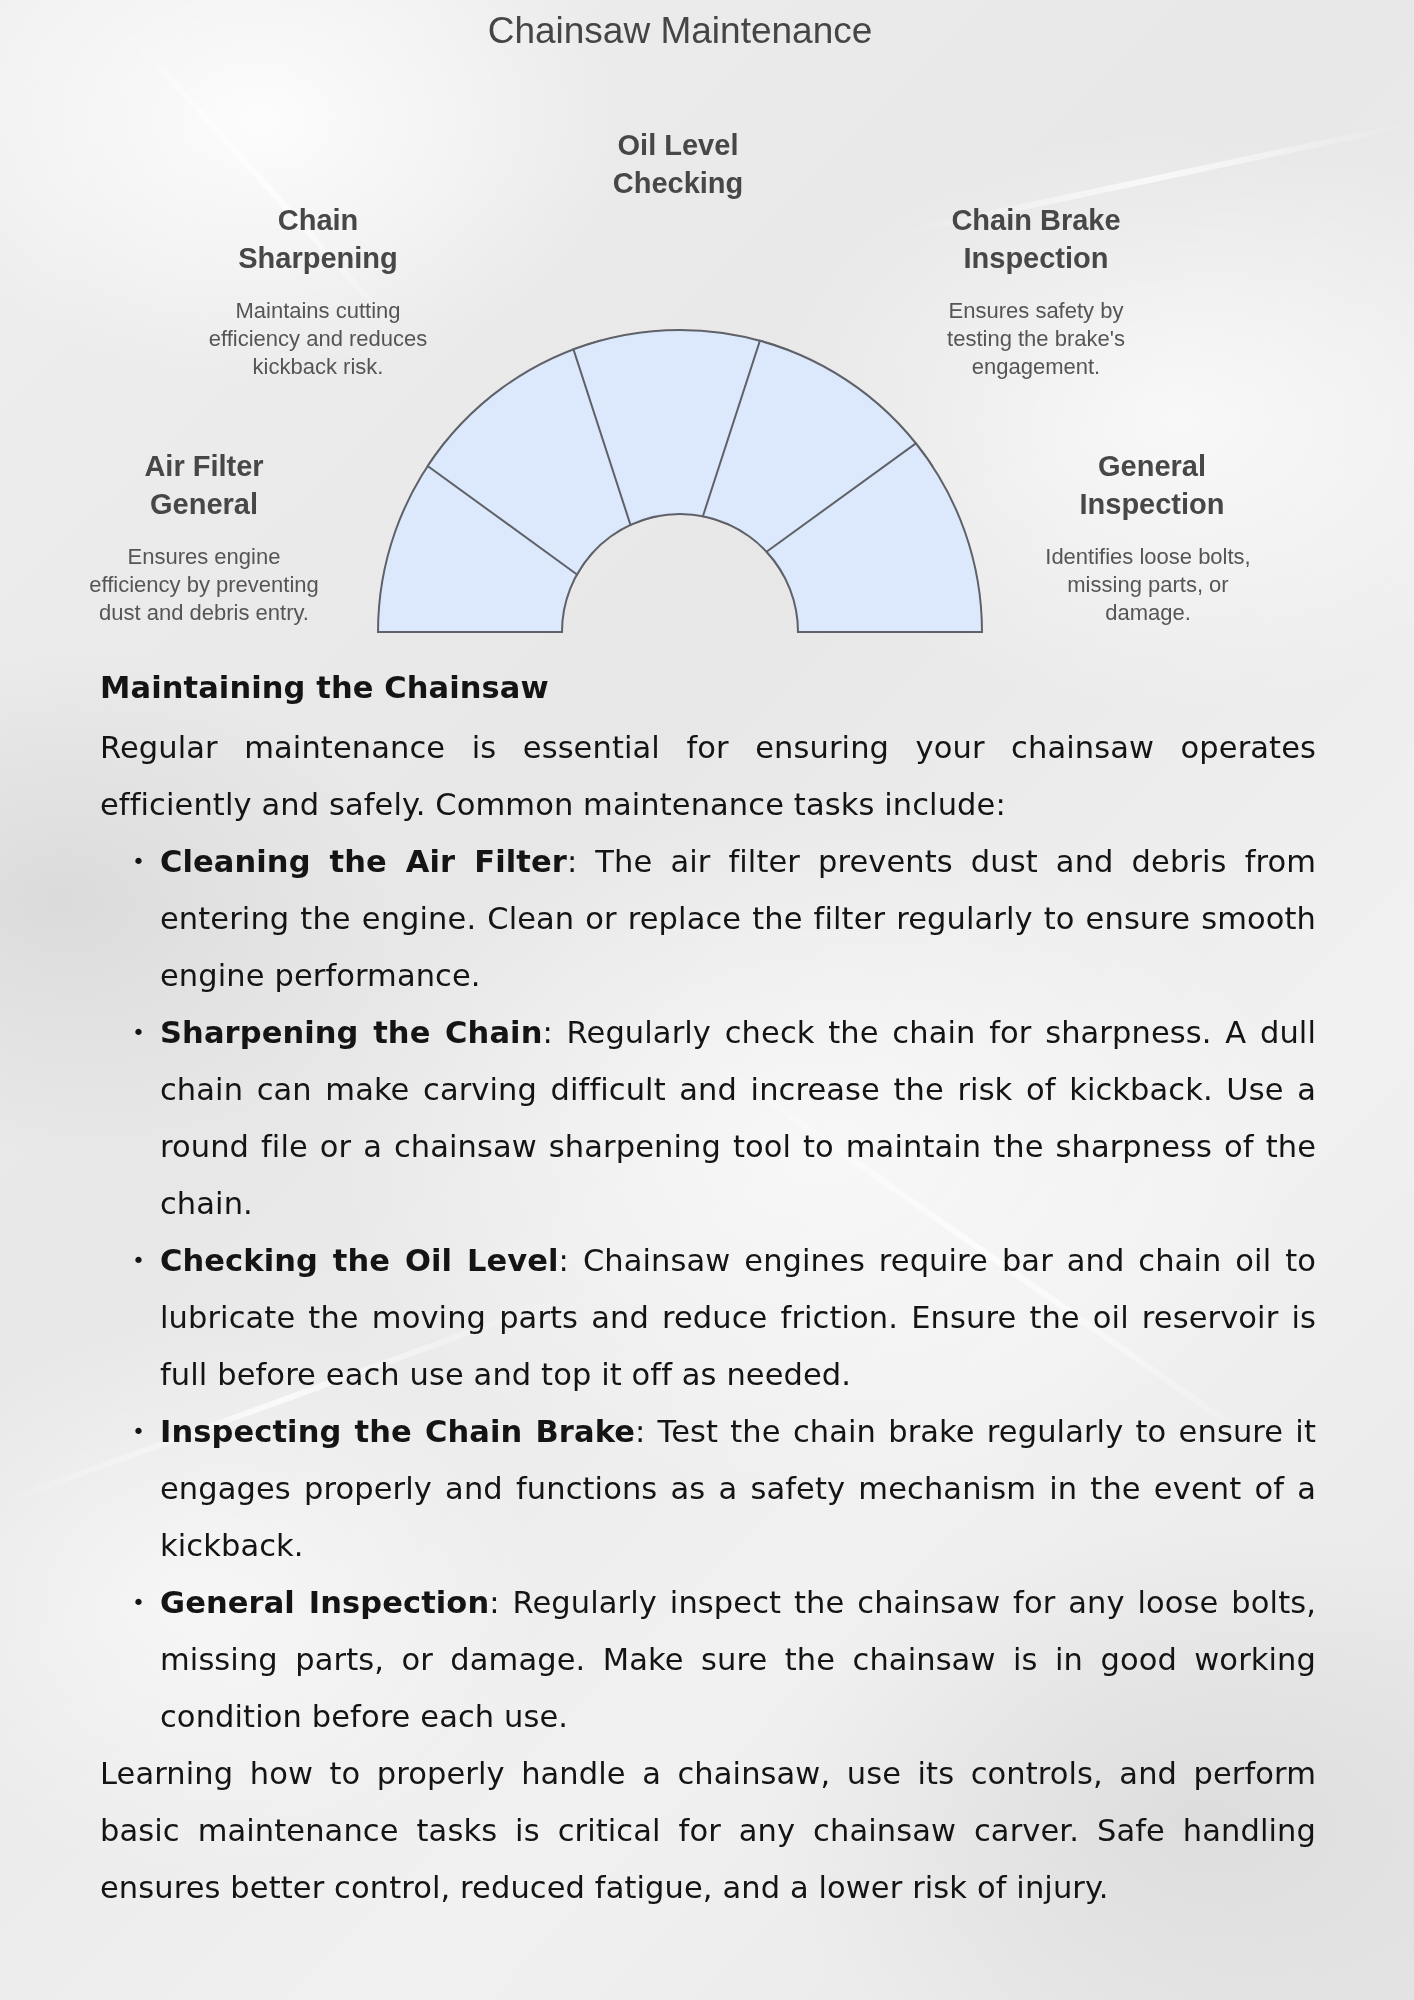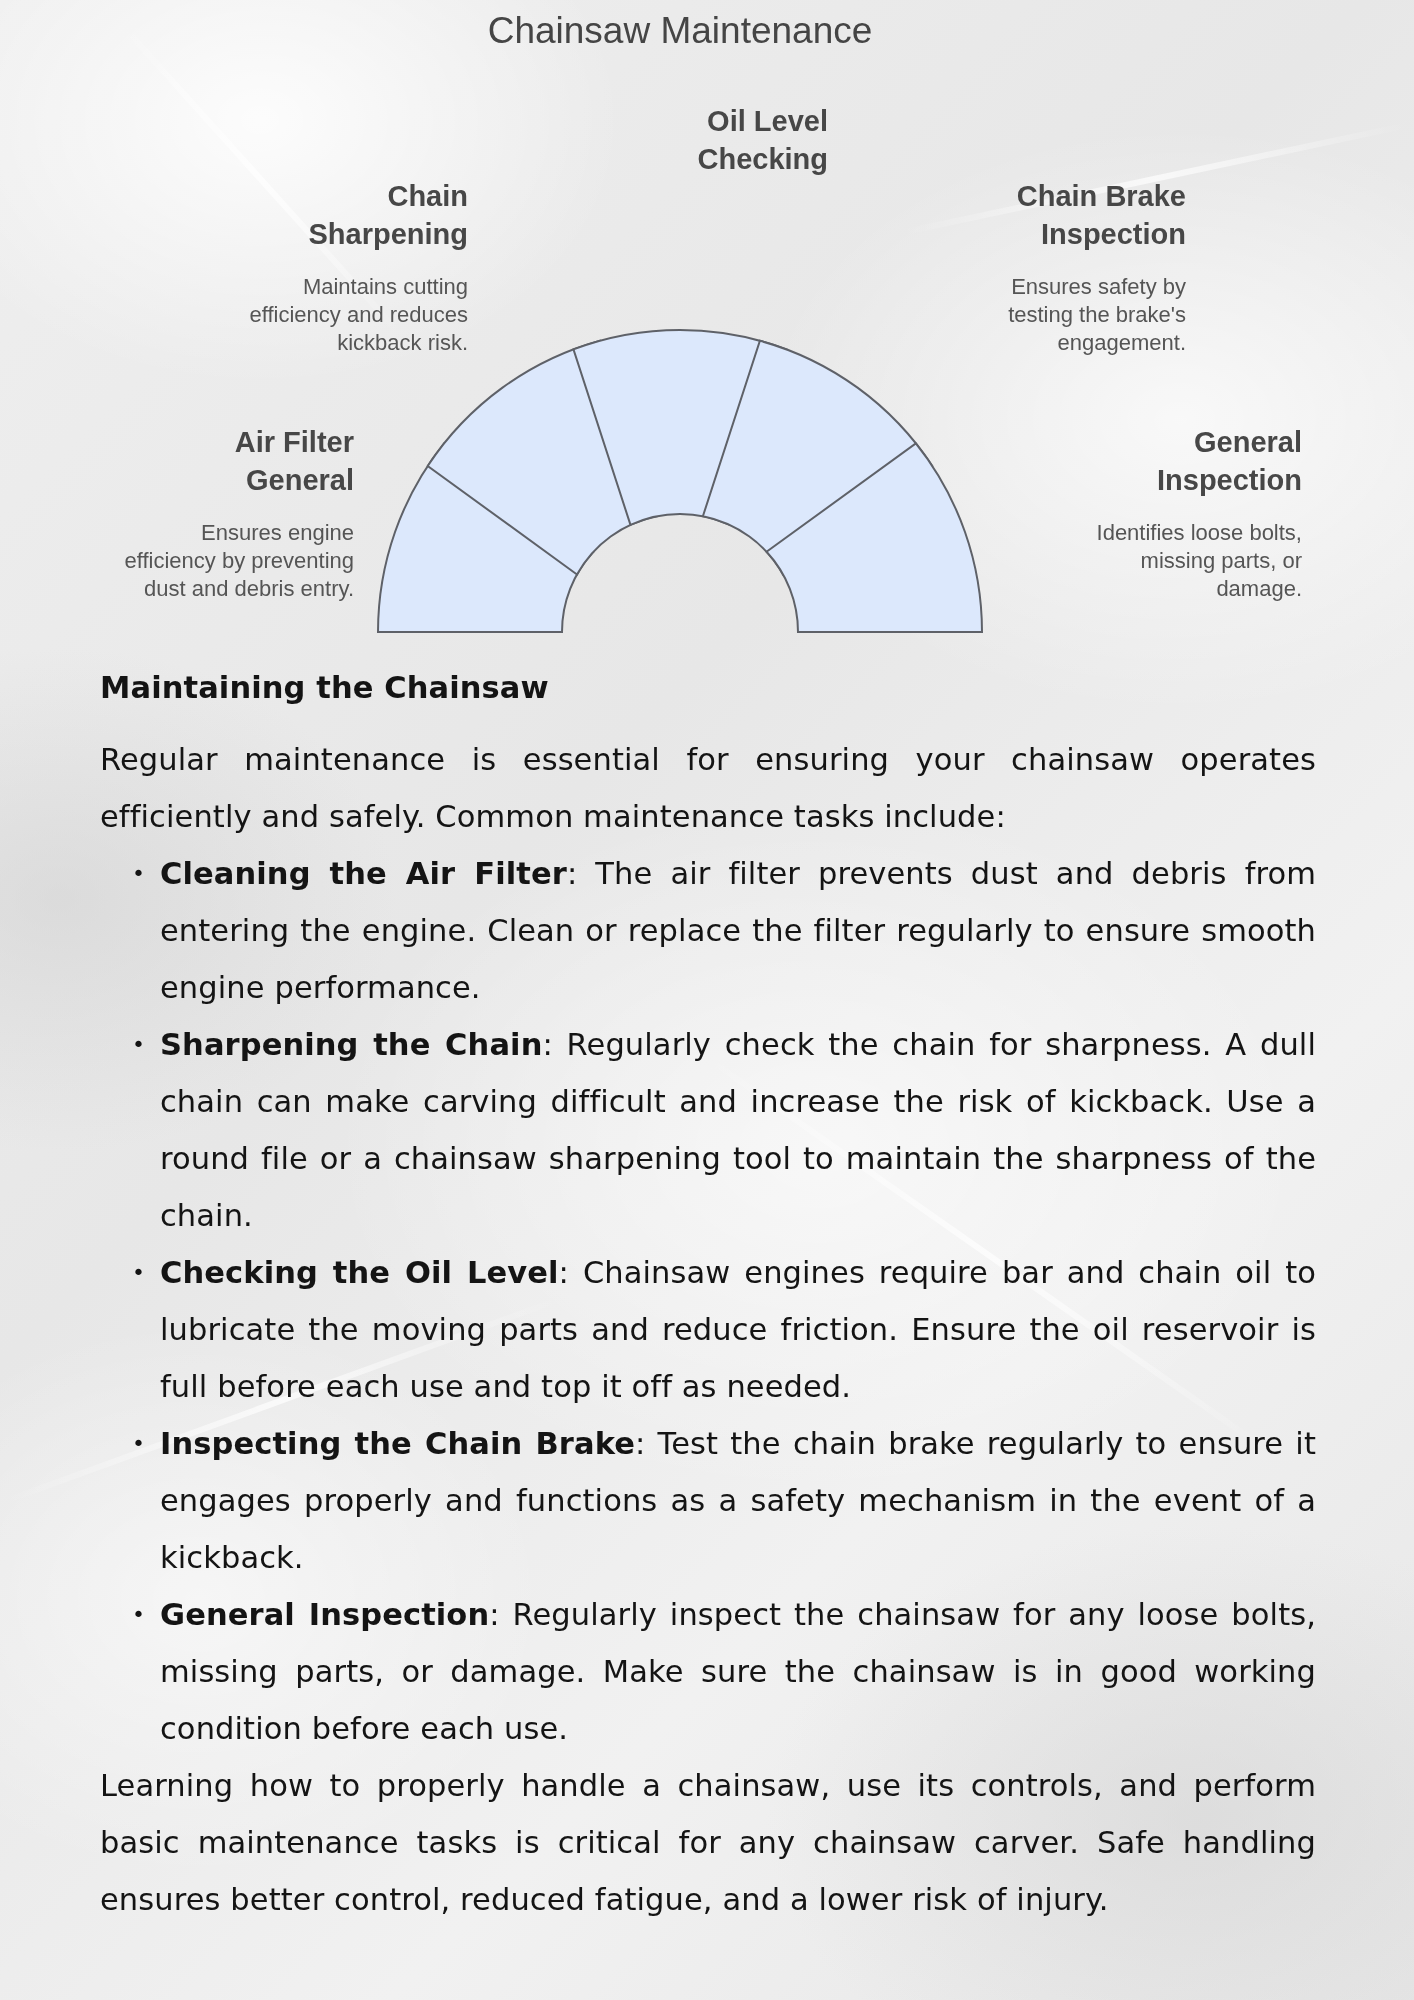--- a/index.html
+++ b/index.html
@@ -48,23 +48,24 @@
       left: 0;
       width: 1360px;
       text-align: center;
       font-family: "Liberation Sans", sans-serif;
       font-weight: normal;
       font-size: 37px;
       color: #454545;
     }
     .seg-label {
       position: absolute;
-      text-align: right;
+      text-align: center;
       font-family: "Liberation Sans", sans-serif;
       color: #4a4a4a;
+      margin-top: 24px;
     }
     .seg-title {
       font-weight: bold;
       font-size: 29px;
       line-height: 38px;
       color: #474747;
     }
     .seg-desc {
       margin-top: 20px;
       font-size: 22px;
@@ -101,21 +102,21 @@
       font-family: "DejaVu Sans", sans-serif;
       font-size: 30.5px;
       line-height: 57px;
       color: #141414;
       letter-spacing: 0.1px;
     }
     .section-heading {
       font-weight: bold;
       font-size: 30.5px;
       line-height: 48px;
-      margin: 0 0 19px 0;
+      margin: 0 0 7px 0;
     }
     .para {
       margin: 0;
       text-align: justify;
     }
     ul.tasks {
       margin: 0;
       padding: 0 0 0 60px;
       list-style: none;
     }

